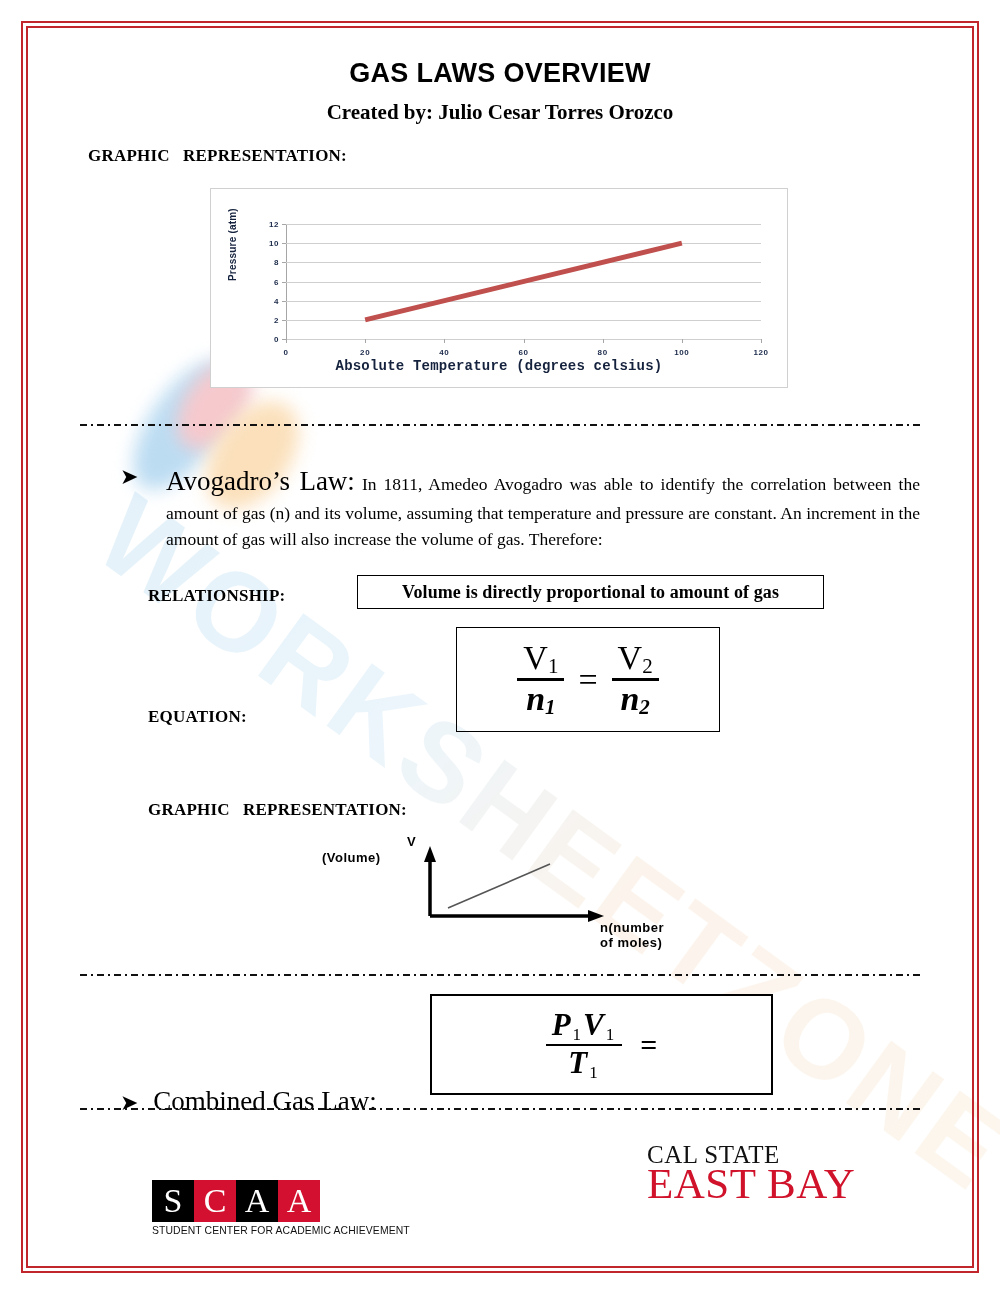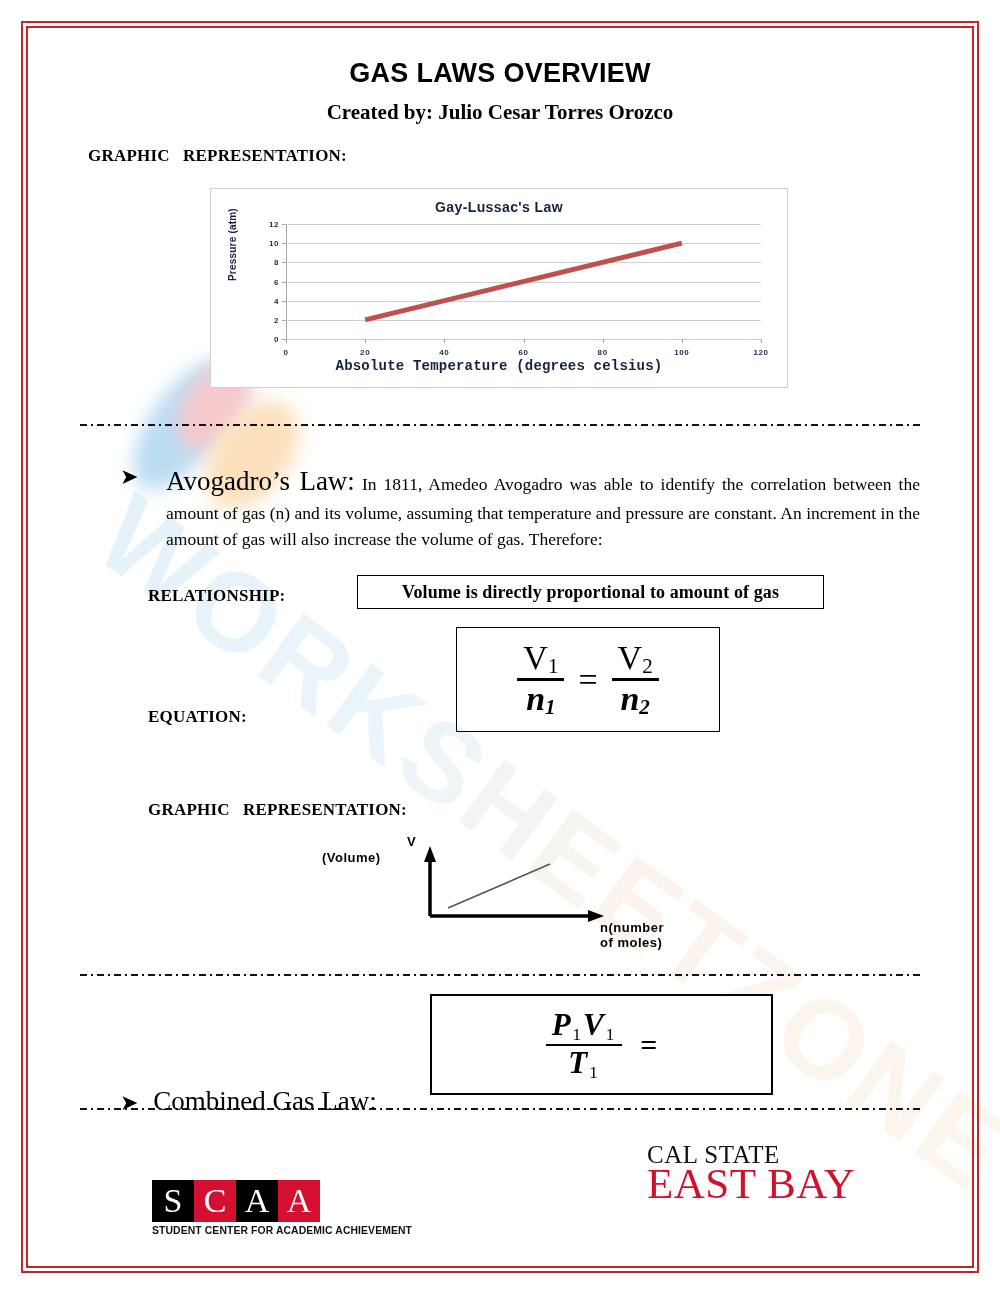--- a/index.html
+++ b/index.html
@@ -353,21 +353,21 @@
     align-items: center;
     justify-content: center;
     color: #fff;
     font-family: "Liberation Serif", serif;
     font-size: 34px;
     font-weight: normal;
   }
   .scaa-tagline {
     margin-top: 3px;
     font-family: "Liberation Sans", sans-serif;
-    font-weight: bold;
+    font-weight: normal;
     font-size: 10.4px;
     letter-spacing: .1px;
     color: #111;
     white-space: nowrap;
   }
   #csueb-logo {
     position: absolute;
     left: 647px; top: 1142px;
     text-align: left;
   }
@@ -401,21 +401,20 @@
 <div id="page-border-inner"></div>
 
 <div id="content">
 
   <div class="doc-title">GAS LAWS OVERVIEW</div>
   <div class="doc-subtitle">Created by: Julio Cesar Torres Orozco</div>
 
   <div class="section-label" style="left:88px; top:146px;">GRAPHIC   REPRESENTATION:</div>
 
   <div id="gay-lussac-chart">
-    <div class="chart-title">Gay-Lussac's Law</div>
     <div class="y-axis-title">Pressure (atm)</div>
 
     <div class="plot-area">
       <div class="y-axis-line"></div>
 
       <div class="grid-line" style="top:0%;"></div>
       <div class="grid-line" style="top:16.667%;"></div>
       <div class="grid-line" style="top:33.333%;"></div>
       <div class="grid-line" style="top:50%;"></div>
       <div class="grid-line" style="top:66.667%;"></div>

